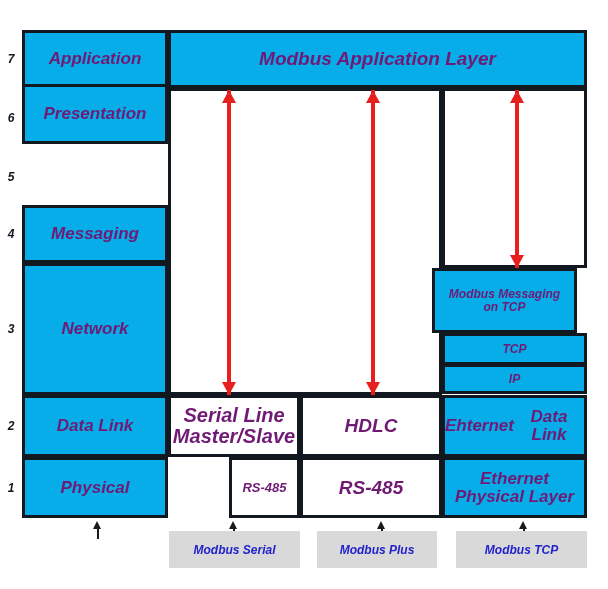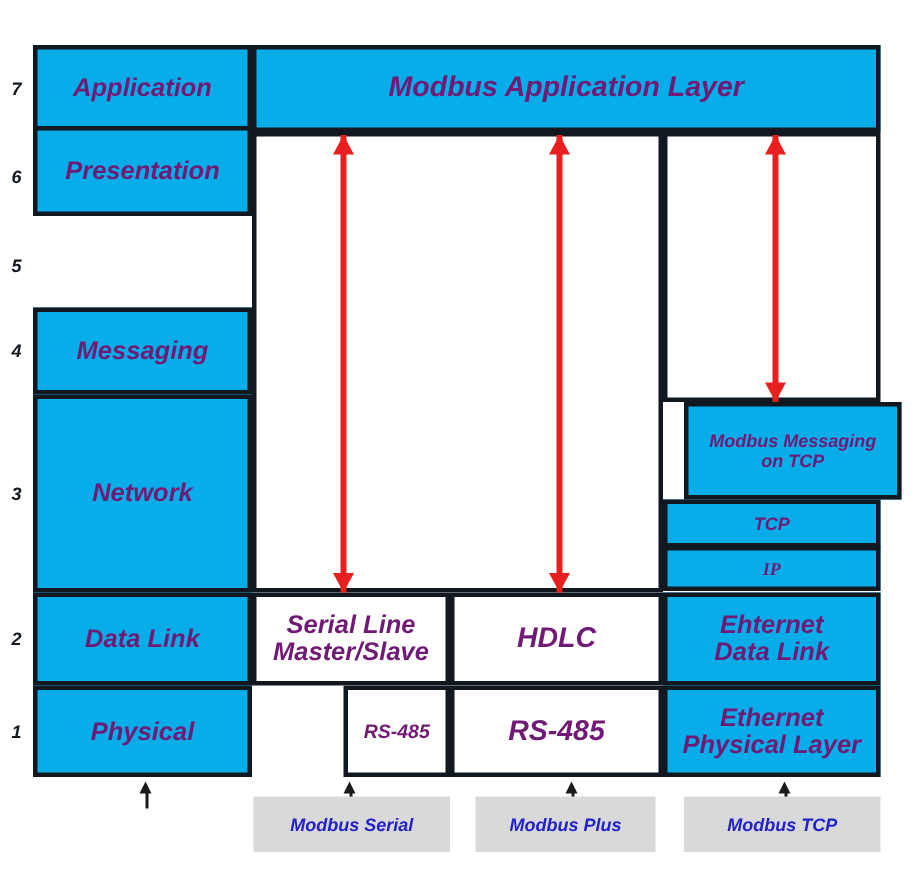--- a/index.html
+++ b/index.html
@@ -10,21 +10,21 @@
 
   
   .cell{position:absolute;box-sizing:border-box;border:3px solid #111820;
         display:flex;align-items:center;justify-content:center;text-align:center;
         font-style:italic;font-weight:bold;color:#701a75;line-height:1.05;}
   .blue{background:#06ade8;}
   .white{background:#ffffff;}
 
   .osi   {font-size:17px;}
   .applayer{font-size:19px;}
-  .serial{font-size:17px;}
+  .serial{font-size:20px;}
   .hdlc  {font-size:19px;}
   .rs    {font-size:13px;}
   .rs485big{font-size:19px;}
   .eth   {font-size:17px;}
   .mmtcp {font-size:12px;}
   .tcpip {font-size:12px;}
 
   
   .laynum{position:absolute;width:18px;text-align:center;
           font-size:12px;font-style:italic;font-weight:bold;color:#111820;
@@ -69,33 +69,33 @@
   <div class="cell blue osi" style="left:22px;top:263px;width:146px;height:132px;">Network</div>
   <div class="cell blue osi" style="left:22px;top:395px;width:146px;height:62px;">Data Link</div>
   <div class="cell blue osi" style="left:22px;top:457px;width:146px;height:61px;">Physical</div>
 
   <div class="cell blue applayer" style="left:168px;top:30px;width:419px;height:58px;">Modbus Application Layer</div>
 
   <div class="cell white" style="left:168px;top:88px;width:274px;height:307px;"></div>
 
   <div class="cell white" style="left:442px;top:88px;width:145px;height:180px;"></div>
 
-  <div class="cell blue mmtcp" style="left:456px;top:268px;width:145px;height:65px;flex-direction:column;">
+  <div class="cell blue mmtcp" style="left:432px;top:268px;width:145px;height:65px;flex-direction:column;">
     <span>Modbus Messaging</span>
     <span>on TCP</span>
   </div>
   <div class="cell blue tcpip" style="left:442px;top:333px;width:145px;height:32px;">TCP</div>
-  <div class="cell blue tcpip" style="left:442px;top:364px;width:145px;height:30px;font-family:Liberation Serif, serif;">IP</div>
+  <div class="cell blue tcpip" style="left:442px;top:364px;width:145px;height:30px;">IP</div>
 
   <div class="cell white serial" style="left:168px;top:395px;width:132px;height:62px;flex-direction:column;">
     <span>Serial Line</span>
     <span>Master/Slave</span>
   </div>
   <div class="cell white hdlc" style="left:300px;top:395px;width:142px;height:62px;">HDLC</div>
-  <div class="cell blue eth" style="left:442px;top:395px;width:145px;height:62px;flex-direction:column;">
+  <div class="cell blue eth" style="left:442px;top:395px;width:145px;height:62px;flex-direction:row;">
     <span>Ehternet</span>
     <span>Data Link</span>
   </div>
 
   <div class="cell white rs" style="left:229px;top:457px;width:71px;height:61px;">RS-485</div>
   <div class="cell white rs485big" style="left:300px;top:457px;width:142px;height:61px;">RS-485</div>
   <div class="cell blue eth" style="left:442px;top:457px;width:145px;height:61px;flex-direction:column;">
     <span>Ethernet</span>
     <span>Physical Layer</span>
   </div>

